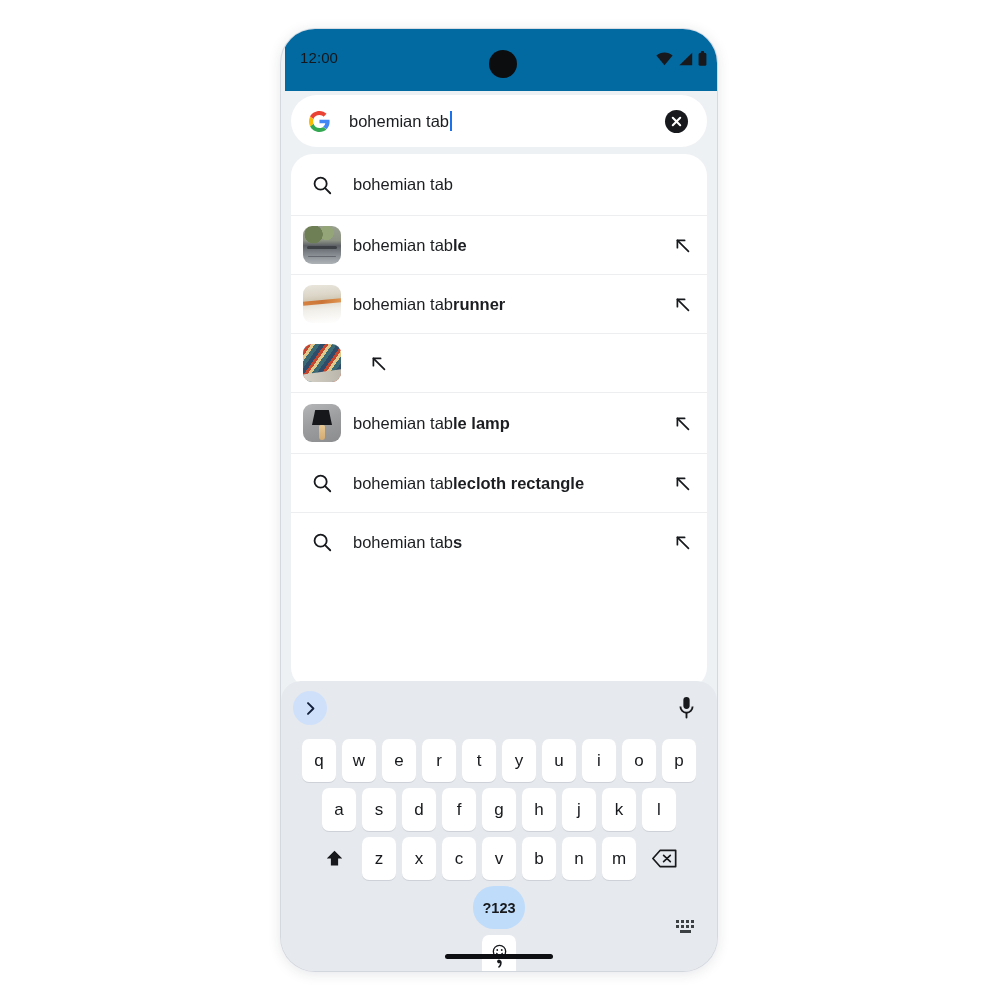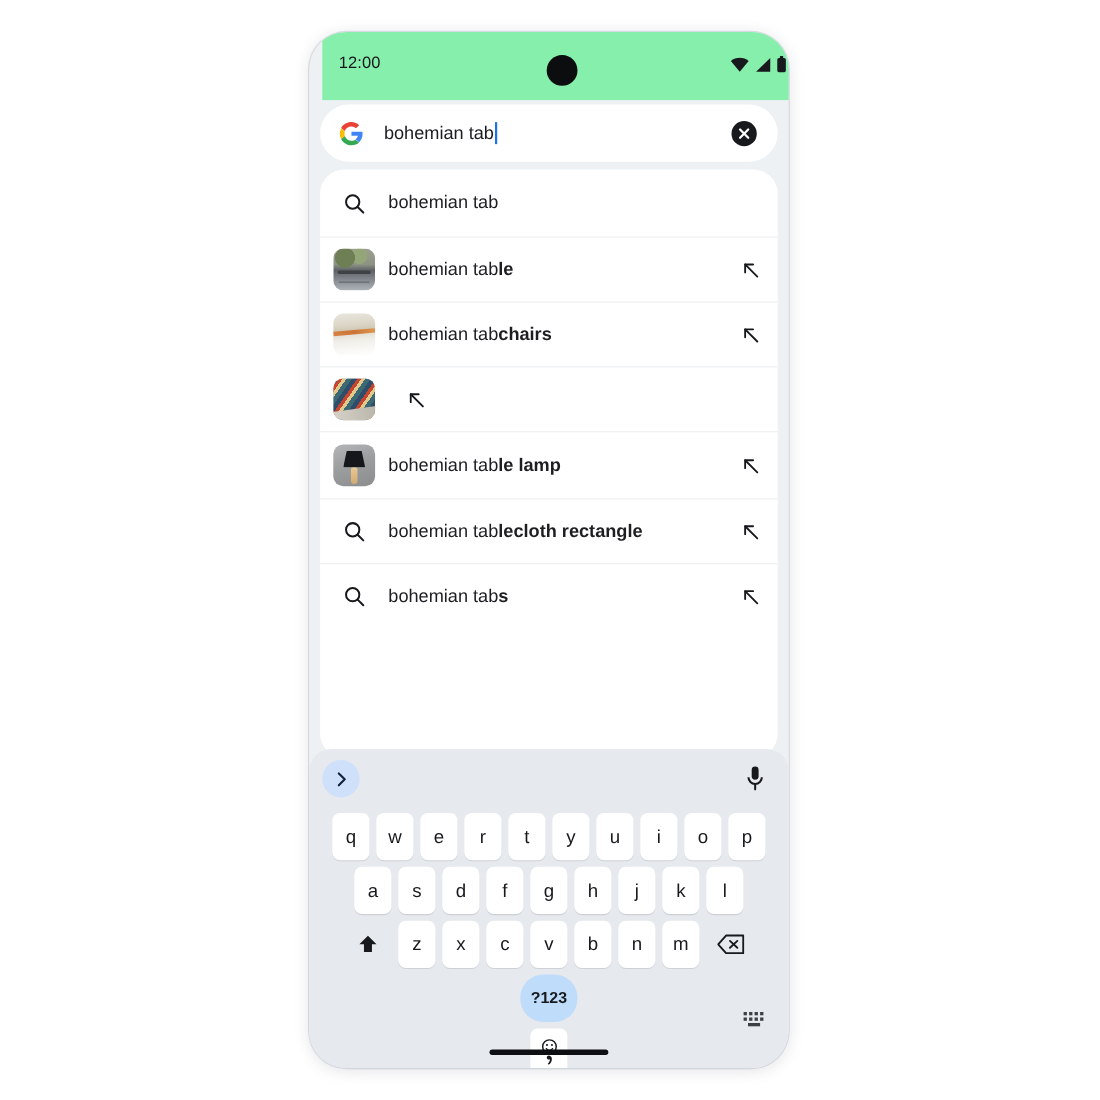--- a/index.html
+++ b/index.html
@@ -21,23 +21,23 @@
     left: 281px; top: 29px;
     width: 436px; height: 942px;
     background: #eef1f4;
     border-radius: 34px;
     box-shadow: 0 2px 14px rgba(30,40,60,0.13), 0 0 0 1px rgba(200,208,218,0.55);
     overflow: hidden;
   }
 
   
   #statusbar {
-    position: absolute; left: 12px; top: 0;
+    position: absolute; left: 4px; top: 0;
     width: 436px; height: 62px;
-    background: #86efac;
+    background: #0369a1;
   }
   #clock {
     position: absolute; left: 15px; top: 20px;
     font-size: 15px; color: #14181c; letter-spacing: .1px;
   }
   #camera-dot {
     position: absolute; left: 204px; top: 21px;
     width: 28px; height: 28px; border-radius: 50%;
     background: #0b0d0f;
   }
@@ -270,21 +270,21 @@
             <path d="M17 17 L4 4" stroke="#17191c" stroke-width="2" stroke-linecap="round"></path>
             <path d="M4 12.5 L4 4 L12.5 4" fill="none" stroke="#17191c" stroke-width="2" stroke-linecap="round" stroke-linejoin="round"></path>
           </svg>
         </div>
       </div>
 
       <div class="srow">
         <div class="lead">
           <div class="thumb th-cloth"></div>
         </div>
-        <div class="stext"><span>bohemian tab</span><b>chairs</b></div>
+        <div class="stext"><span>bohemian tab</span><b>runner</b></div>
         <div class="arrow">
           <svg width="17" height="17" viewBox="0 0 20 20">
             <path d="M17 17 L4 4" stroke="#17191c" stroke-width="2" stroke-linecap="round"></path>
             <path d="M4 12.5 L4 4 L12.5 4" fill="none" stroke="#17191c" stroke-width="2" stroke-linecap="round" stroke-linejoin="round"></path>
           </svg>
         </div>
       </div>
 
       <div class="srow">
         <div class="lead">

